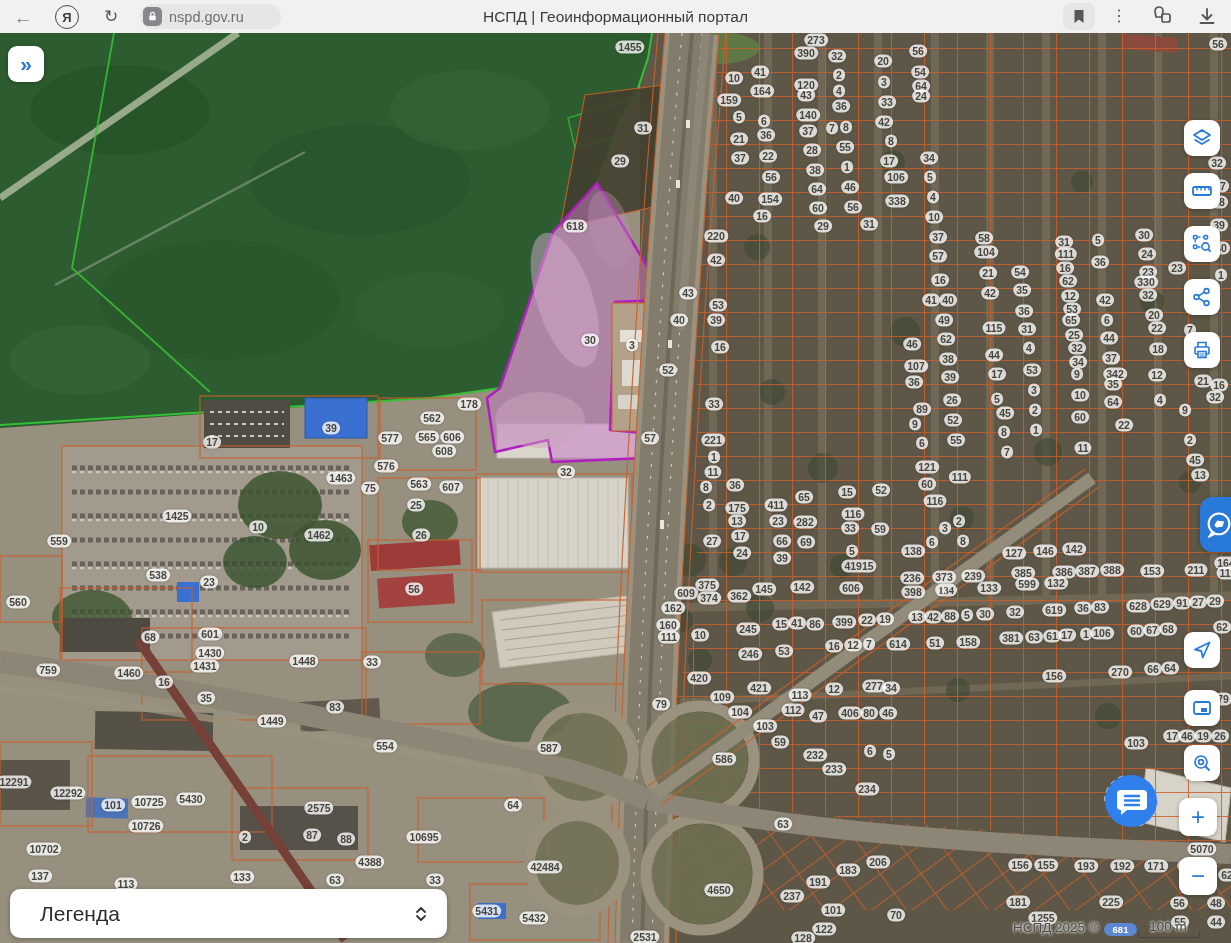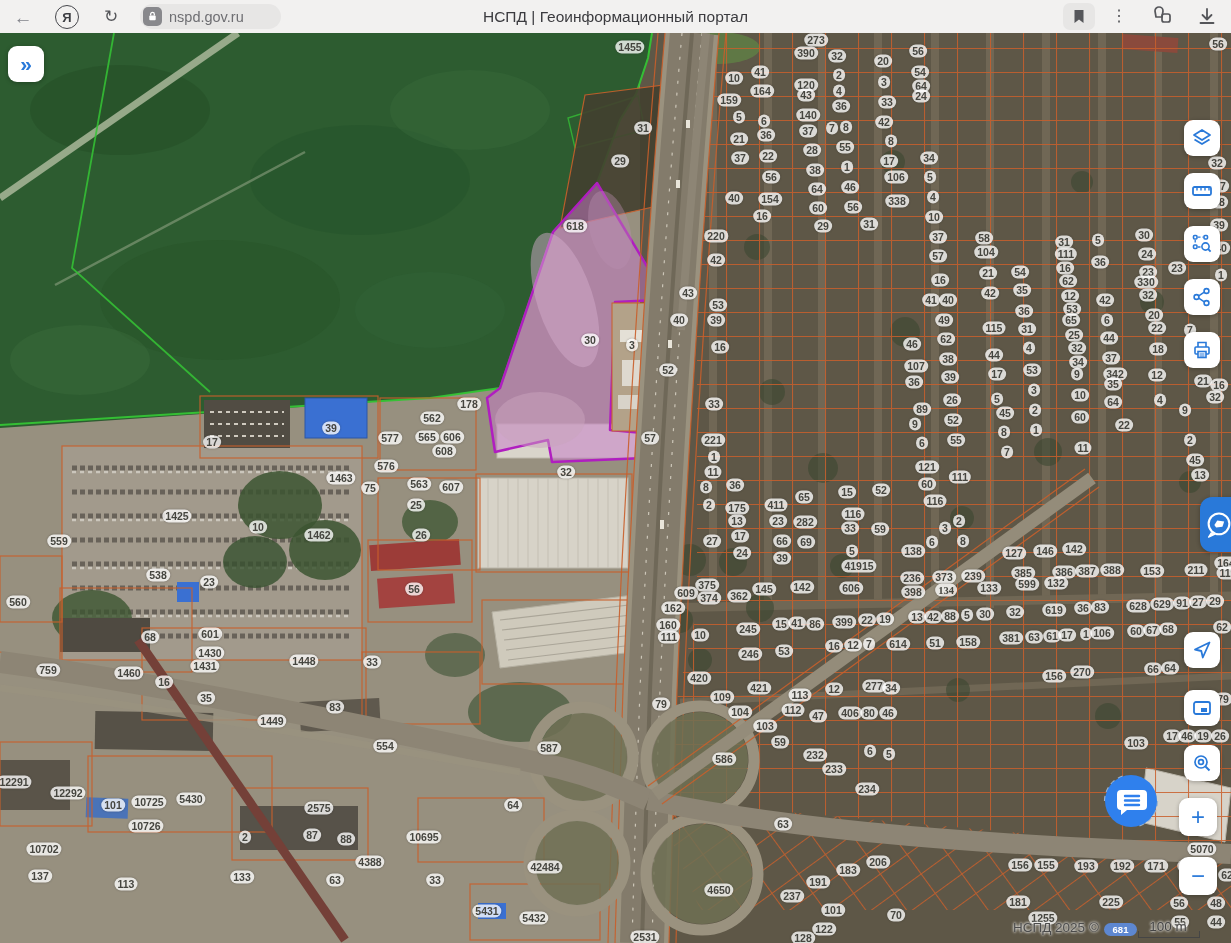--- a/index.html
+++ b/index.html
@@ -583,21 +583,21 @@
         <span class="map-label" style="left: 1034px; top: 637px;">63</span>
         <span class="map-label" style="left: 1052px; top: 636px;">61</span>
         <span class="map-label" style="left: 1067px; top: 635px;">17</span>
         <span class="map-label" style="left: 1086px; top: 634px;">1</span>
         <span class="map-label" style="left: 1102px; top: 633px;">106</span>
         <span class="map-label" style="left: 1136px; top: 631px;">60</span>
         <span class="map-label" style="left: 1152px; top: 630px;">67</span>
         <span class="map-label" style="left: 1168px; top: 629px;">68</span>
         <span class="map-label" style="left: 1222px; top: 627px;">62</span>
         <span class="map-label" style="left: 1054px; top: 676px;">156</span>
-        <span class="map-label" style="left: 1082px; top: 672px; text-align: right;">270</span>
+        <span class="map-label" style="left: 1120px; top: 672px; text-align: right;">270</span>
         <span class="map-label" style="left: 1153px; top: 669px;">66</span>
         <span class="map-label" style="left: 1170px; top: 668px;">64</span>
         <span class="map-label" style="left: 1226px; top: 563px;">164</span>
         <span class="map-label" style="left: 1228px; top: 573px;">119</span>
         <span class="map-label" style="left: 1223px; top: 699px;">79</span>
         <span class="map-label" style="left: 1172px; top: 736px;">17</span>
         <span class="map-label" style="left: 1187px; top: 736px;">46</span>
         <span class="map-label" style="left: 1203px; top: 736px;">19</span>
         <span class="map-label" style="left: 1220px; top: 736px;">26</span>
         <span class="map-label" style="left: 1136px; top: 743px;">103</span>
@@ -718,20 +718,29 @@
         <path d="M 64,38 A 26,26 0 0 1 46,62.5" stroke="#9db4cf" stroke-width="2.2" fill="none" stroke-dasharray="5,4"></path>
       </g>
       <circle cx="38" cy="38" r="26" fill="#2f80ed"></circle>
       <g>
         <path d="M27,27 h22 a4,4 0 0 1 4,4 v12 a4,4 0 0 1 -4,4 h-16 l-6,5 v-5 a4,4 0 0 1 -4,-4 v-12 a4,4 0 0 1 4,-4 z" fill="#fff" transform="translate(1,0)"></path>
         <path d="M32,33 H46 M32,37.5 H46 M32,42 H46" stroke="#2f80ed" stroke-width="2.4" stroke-linecap="round"></path>
       </g>
     </svg>
   </div>
 
+  <div class="legend-bar">
+    <span class="legend-label">Легенда</span>
+    <svg width="16" height="20" viewBox="0 0 16 20">
+      <g stroke="#333" stroke-width="1.8" fill="none" stroke-linecap="round" stroke-linejoin="round">
+        <path d="M4,8 L8,4 L12,8"></path>
+          <path d="M4,12 L8,16 L12,12"></path>
+      </g>
+    </svg>
+  </div>
 
   <div class="attribution">НСПД 2025 ©</div>
   <div class="count-badge">681</div>
   <div class="scale-label">100 m</div>
   <div class="scale-bar"></div>
 
   <div class="browser-bar">
     <div class="bicon back">←</div>
     <div class="ya">Я</div>
     <div class="bicon reload">↻</div>

